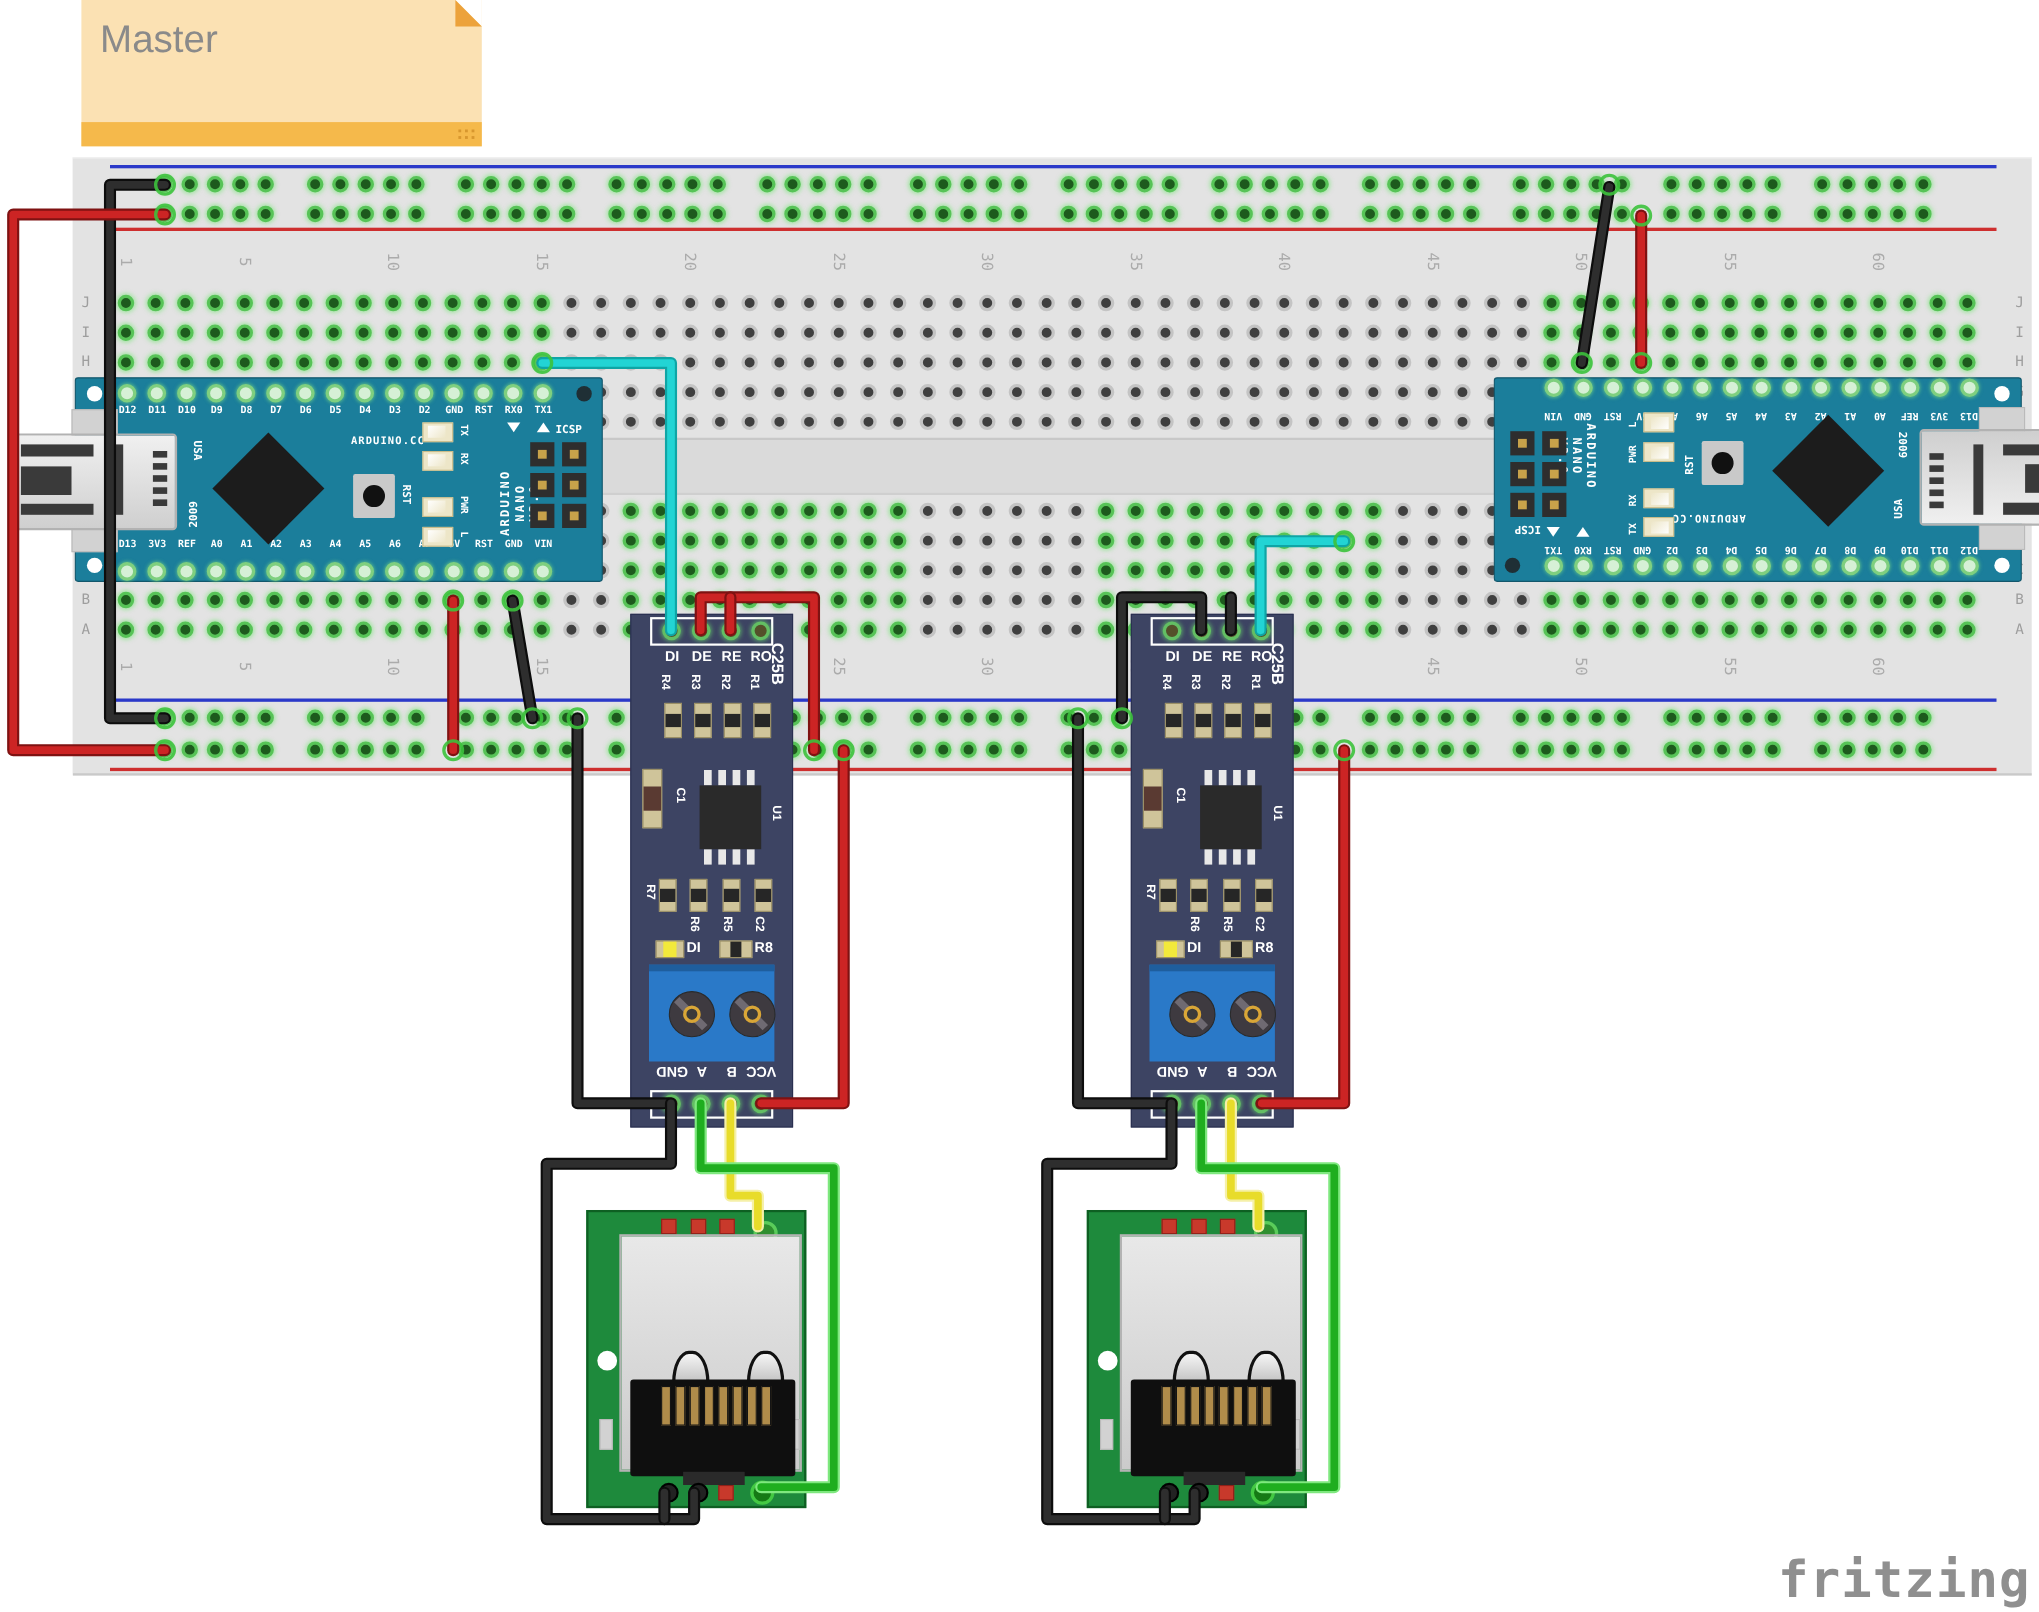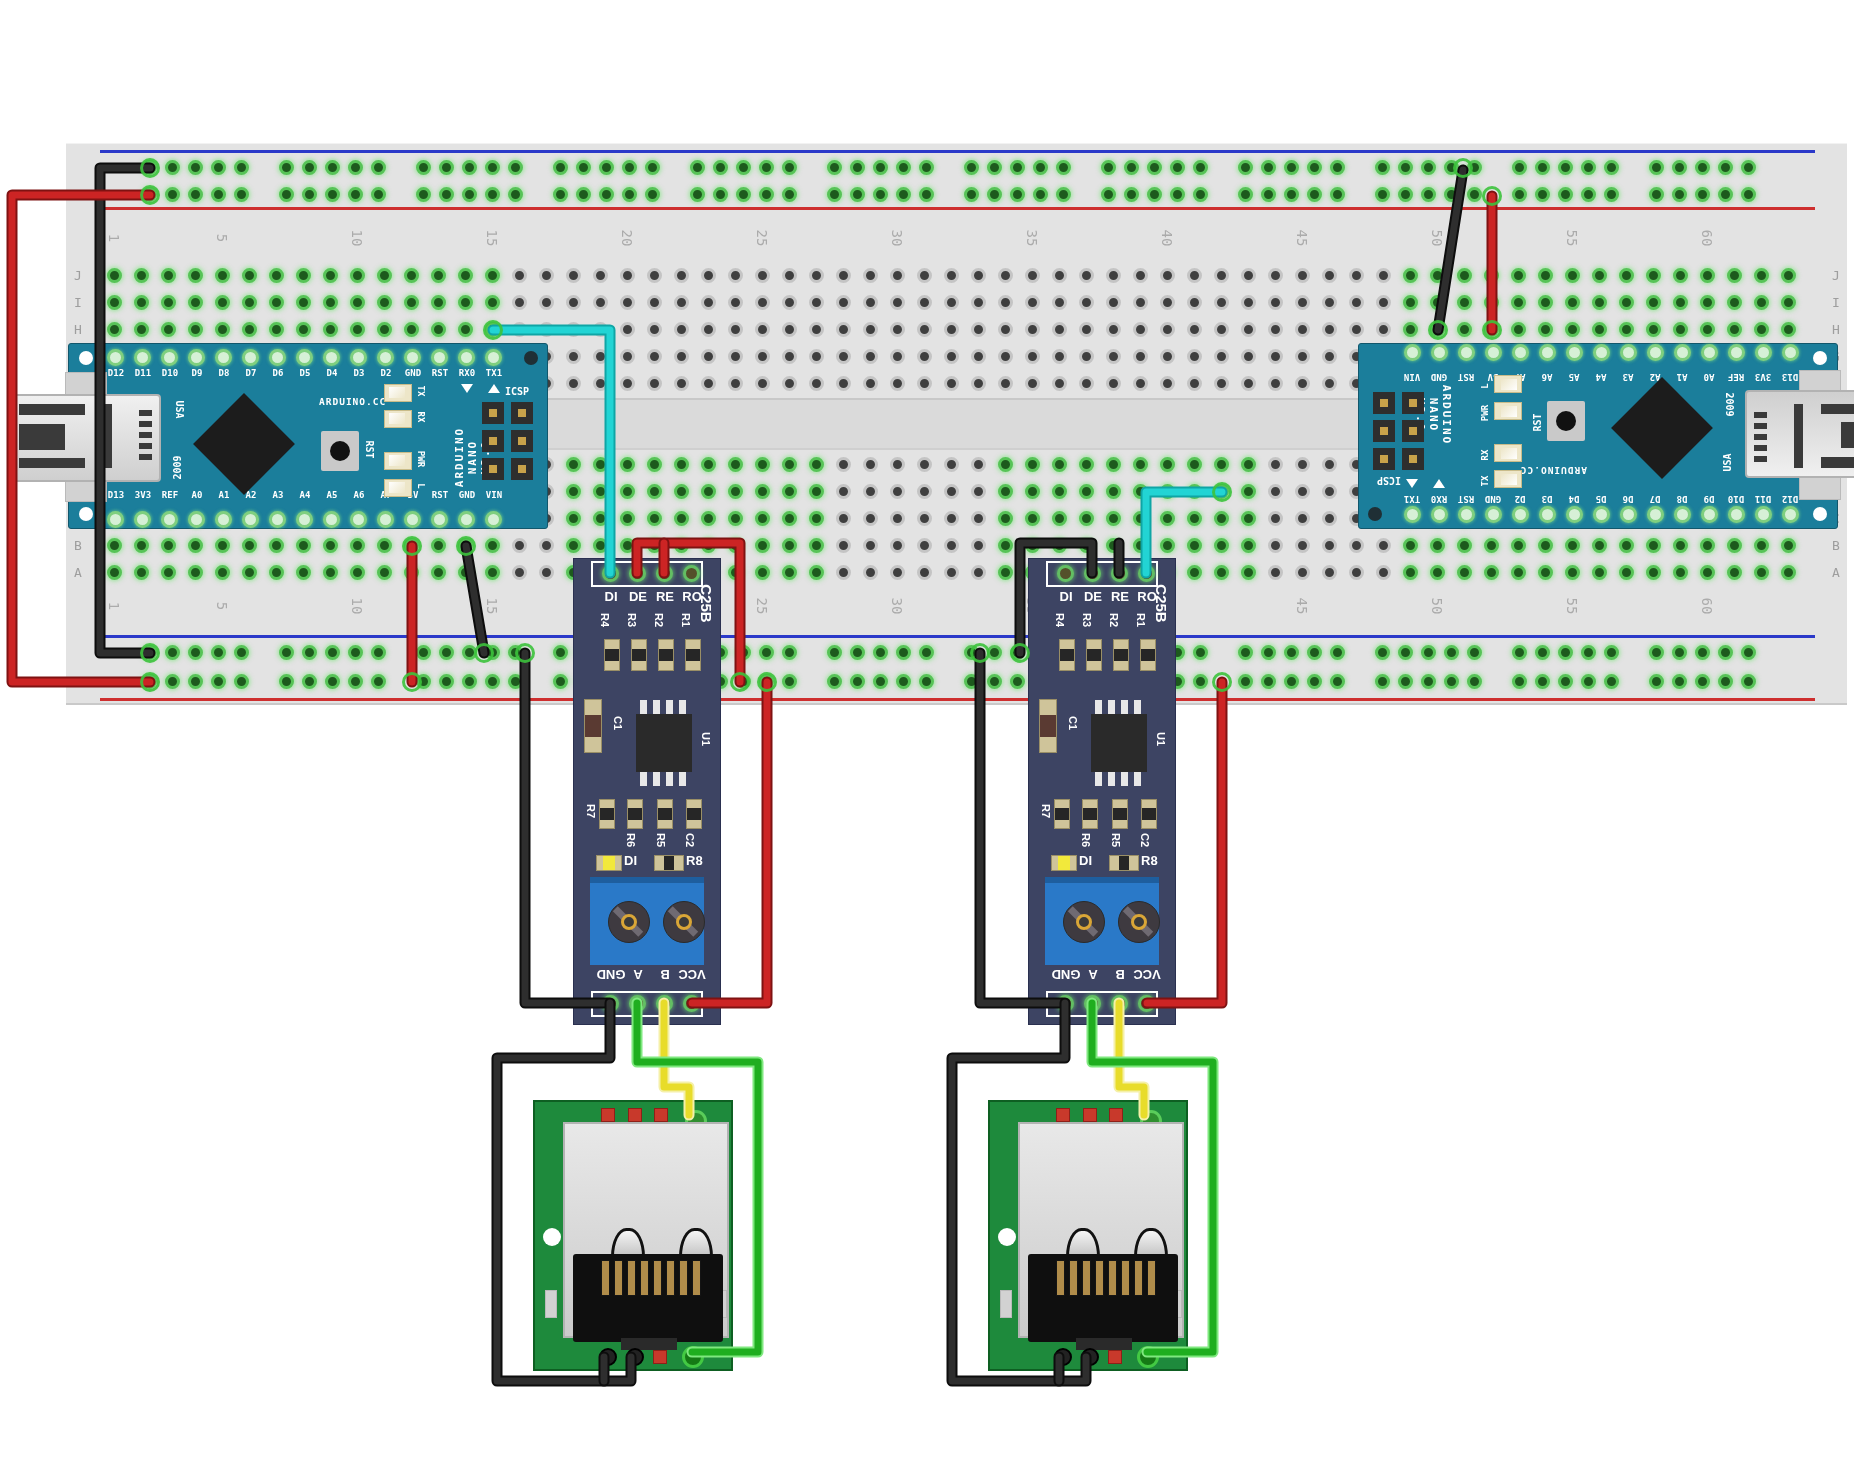--- a/index.html
+++ b/index.html
@@ -72,20 +72,27 @@
   #wires{position:absolute;left:0;top:0;z-index:8;pointer-events:none}
 
   
   #logo{position:absolute;right:8px;bottom:2px;font:bold 46px "DejaVu Sans Mono",monospace;color:#8F8F8F;letter-spacing:1px;z-index:2}
 </style>
 </head>
 <body>
 
 <div id="stage">
 
+  <div class="note" id="note-master" style="left:74px;width:364px">
+    <div class="note-text">Master</div>
+    <div class="strip"></div>
+    <div class="grip"></div>
+    <div class="cut"></div>
+    <div class="fold"></div>
+  </div>
 
   <div id="breadboard">
       <div class="rail-line" style="left: 34px; top: 7px; width: 1715px; background: rgb(43, 57, 201);"></div>
       <div class="rail-line" style="left: 34px; top: 64px; width: 1715px; background: rgb(206, 47, 47);"></div>
       <div class="rail-line" style="left: 34px; top: 492px; width: 1715px; background: rgb(43, 57, 201);"></div>
       <div class="rail-line" style="left: 34px; top: 555px; width: 1715px; background: rgb(206, 47, 47);"></div>
       <div class="channel" style="left: 0px; top: 255px; width: 1781px; height: 48px;"></div>
       <div class="hole green" style="left: 76px; top: 17px;"></div>
       <div class="hole green" style="left: 99px; top: 17px;"></div>
       <div class="hole green" style="left: 122px; top: 17px;"></div>
@@ -1551,13 +1558,14 @@
       <circle cx="1463" cy="168" r="8.5" fill="none" stroke="#3CC23C" stroke-width="3" opacity="0.9"></circle>
       <circle cx="1492" cy="196" r="8.5" fill="none" stroke="#3CC23C" stroke-width="3" opacity="0.9"></circle>
       <circle cx="1438" cy="330" r="8.5" fill="none" stroke="#3CC23C" stroke-width="3" opacity="0.9"></circle>
       <circle cx="1492" cy="330" r="8.5" fill="none" stroke="#3CC23C" stroke-width="3" opacity="0.9"></circle>
       <circle cx="1222" cy="492" r="8.5" fill="none" stroke="#3CC23C" stroke-width="3" opacity="0.9"></circle>
       <circle cx="1020" cy="653" r="8.5" fill="none" stroke="#3CC23C" stroke-width="3" opacity="0.9"></circle>
       <circle cx="1222" cy="682" r="8.5" fill="none" stroke="#3CC23C" stroke-width="3" opacity="0.9"></circle>
       <circle cx="980" cy="653" r="8.5" fill="none" stroke="#3CC23C" stroke-width="3" opacity="0.9"></circle>
     </svg>
 
+  <div id="logo">fritzing</div>
 </div>
 
 </body></html>

